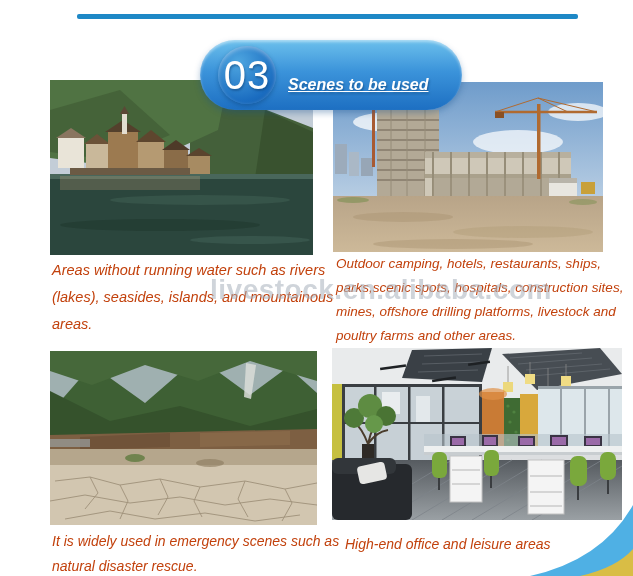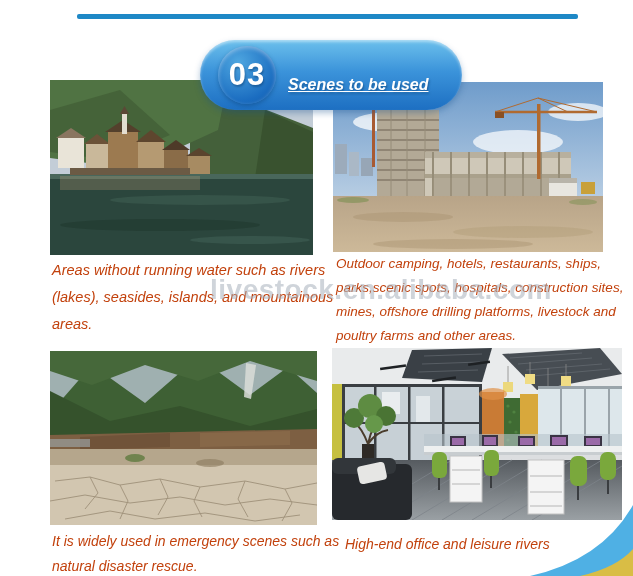--- a/index.html
+++ b/index.html
@@ -15,21 +15,21 @@
     background:linear-gradient(180deg,#6cc0ec 0%,#3b93da 45%,#1d6fc2 100%);
     box-shadow:0 3px 6px rgba(20,80,140,.35), inset 0 2px 3px rgba(255,255,255,.45);
     z-index:6;display:flex;align-items:center;
   }
   .badge-circle{
     position:absolute;left:18px;top:6px;width:58px;height:58px;border-radius:50%;
     background:radial-gradient(circle at 35% 28%,#4ea6e0 0%,#1a6cc0 70%,#155da8 100%);
     box-shadow:inset 0 2px 4px rgba(255,255,255,.4), 0 2px 4px rgba(10,60,110,.4);
     display:flex;align-items:center;justify-content:center;
   }
-  .badge-number{color:#fff;font-size:31px;font-weight:bold;letter-spacing:1px;text-shadow:1px 2px 2px rgba(10,60,110,.45);}
+  .badge-number{color:#fff;font-size:40px;font-weight:normal;letter-spacing:1px;text-shadow:1px 2px 2px rgba(10,60,110,.45);}
   .badge-title{
     position:absolute;left:88px;top:0;height:90px;display:flex;align-items:center;
     color:#fff;font-size:16px;font-weight:bold;font-style:italic;
     text-shadow:1px 2px 2px rgba(10,60,110,.5);white-space:nowrap;text-decoration:underline;
   }
   
   .photo{position:absolute;z-index:1;overflow:hidden;}
   .photo svg{display:block;}
   .photo-village{left:50px;top:80px;width:263px;height:175px;}
   .photo-construction{left:333px;top:82px;width:270px;height:170px;}
@@ -360,20 +360,20 @@
         <rect x="26" y="116" width="28" height="18" rx="4" fill="#e6e6e4" transform="rotate(-12 40 125)"></rect>
       </g>
     </svg>
   </div>
 
   <div class="watermark">livestock.en.alibaba.com</div>
 
   <div class="caption cap-no-water">Areas without running water such as rivers (lakes), seasides, islands, and mountainous areas.</div>
   <div class="caption cap-outdoor">Outdoor camping, hotels, restaurants, ships, parks,scenic spots, hospitals, construction sites, mines, offshore drilling platforms, livestock and poultry farms and other areas.</div>
   <div class="caption cap-emergency">It is widely used in emergency scenes such as natural disaster rescue.</div>
-  <div class="caption cap-office">High-end office and leisure rivers</div>
+  <div class="caption cap-office">High-end office and leisure areas</div>
 
   <svg class="corner-decor" width="633" height="576" viewBox="0 0 633 576" xmlns="http://www.w3.org/2000/svg">
     <path d="M530,576 Q602,560 633,505 L633,576 Z" fill="#4fb0e4"></path>
     <path d="M580,576 Q616,568 633,549 L633,576 Z" fill="#d9bd45"></path>
   </svg>
 
 </div>
 
 </body></html>

